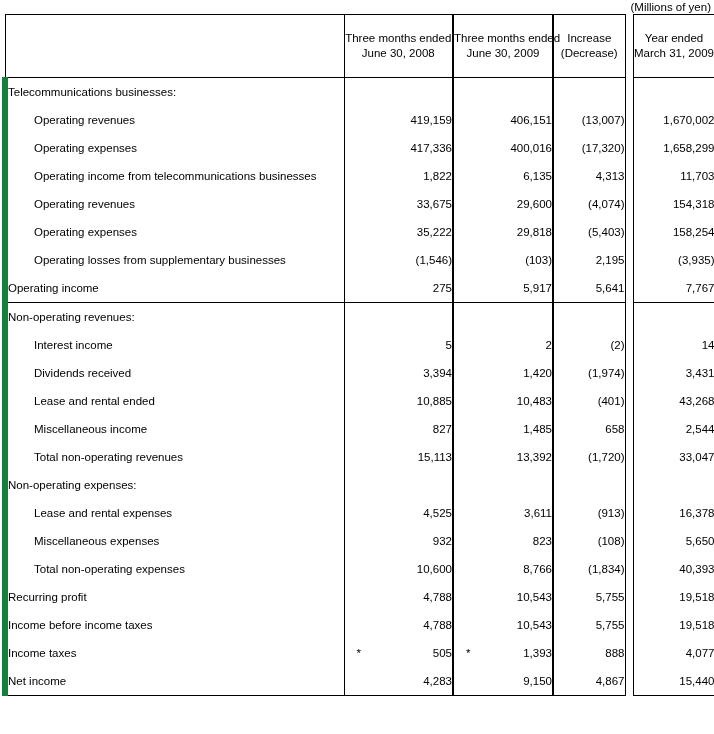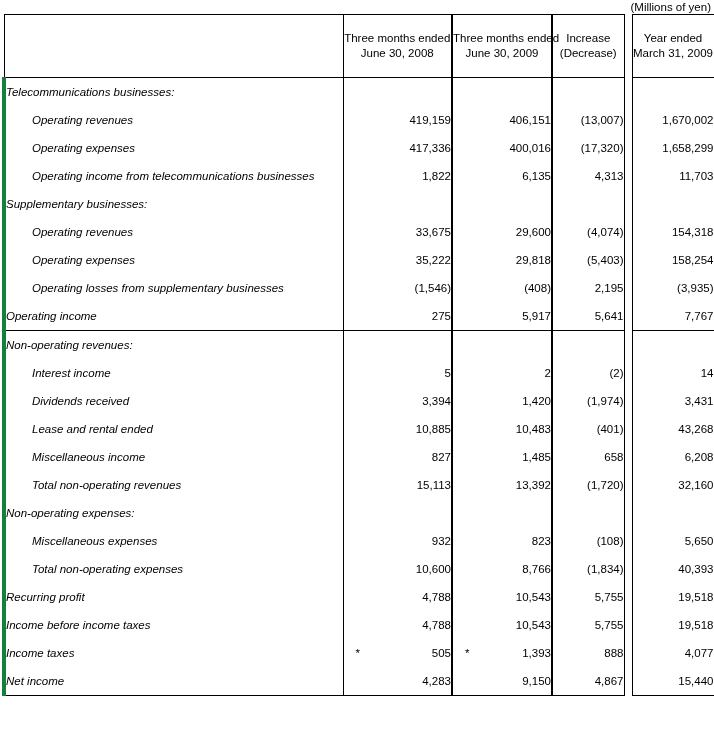--- a/index.html
+++ b/index.html
@@ -54,21 +54,21 @@
   table.fin col.c-year   { width: 82px; }
 
   table.fin td, table.fin th {
     padding: 0;
     margin: 0;
     font-weight: normal;
     vertical-align: middle;
   }
 
   
-  .frame-left   { border-left: 4px solid #15803d; font-style: italic; }
+  .frame-left   { border-left: 6px solid #15803d; }
   .frame-right  { border-right: 1px solid #701a75; }
 
   
   .hdr {
     height: 62px;
     line-height: 15px;
     border-bottom: 1px solid #000;
     border-top: 1px solid #000;
     padding: 0 4px;
   }
@@ -193,47 +193,39 @@
           </tr>
           <tr class="datarow">
             <td class="label bordered frame-left indent">Operating income from telecommunications businesses</td>
             <td class="num bordered v-thin-l">1,822</td>
             <td class="num bordered v-thick-l v-thick-r">6,135</td>
             <td class="num bordered v-thin-r">4,313</td>
             <td class="gapcell"></td>
             <td class="num bordered v-thin-l frame-right">11,703</td>
           </tr>
           <tr class="datarow">
-            <td class="label bordered frame-left">Supplementary businesses:</td>
-            <td class="num bordered v-thin-l"></td>
-            <td class="num bordered v-thick-l v-thick-r"></td>
-            <td class="num bordered v-thin-r"></td>
-            <td class="gapcell"></td>
-            <td class="num bordered v-thin-l frame-right"></td>
-          </tr>
-          <tr class="datarow">
             <td class="label bordered frame-left indent">Operating revenues</td>
             <td class="num bordered v-thin-l">33,675</td>
             <td class="num bordered v-thick-l v-thick-r">29,600</td>
             <td class="num bordered v-thin-r">(4,074)</td>
             <td class="gapcell"></td>
             <td class="num bordered v-thin-l frame-right">154,318</td>
           </tr>
           <tr class="datarow">
             <td class="label bordered frame-left indent">Operating expenses</td>
             <td class="num bordered v-thin-l">35,222</td>
             <td class="num bordered v-thick-l v-thick-r">29,818</td>
             <td class="num bordered v-thin-r">(5,403)</td>
             <td class="gapcell"></td>
             <td class="num bordered v-thin-l frame-right">158,254</td>
           </tr>
           <tr class="datarow">
             <td class="label bordered frame-left indent">Operating losses from supplementary businesses</td>
             <td class="num bordered v-thin-l">(1,546)</td>
-            <td class="num bordered v-thick-l v-thick-r">(408)</td>
+            <td class="num bordered v-thick-l v-thick-r">(103)</td>
             <td class="num bordered v-thin-r">2,195</td>
             <td class="gapcell"></td>
             <td class="num bordered v-thin-l frame-right">(3,935)</td>
           </tr>
           <tr class="datarow div-below">
             <td class="label bordered frame-left">Operating income</td>
             <td class="num bordered v-thin-l">275</td>
             <td class="num bordered v-thick-l v-thick-r">5,917</td>
             <td class="num bordered v-thin-r">5,641</td>
             <td class="gapcell"></td>
@@ -270,37 +262,45 @@
             <td class="num bordered v-thin-r">(401)</td>
             <td class="gapcell"></td>
             <td class="num bordered v-thin-l frame-right">43,268</td>
           </tr>
           <tr class="datarow">
             <td class="label bordered frame-left indent">Miscellaneous income</td>
             <td class="num bordered v-thin-l">827</td>
             <td class="num bordered v-thick-l v-thick-r">1,485</td>
             <td class="num bordered v-thin-r">658</td>
             <td class="gapcell"></td>
-            <td class="num bordered v-thin-l frame-right">6,208</td>
+            <td class="num bordered v-thin-l frame-right">2,544</td>
           </tr>
           <tr class="datarow">
             <td class="label bordered frame-left indent">Total non-operating revenues</td>
             <td class="num bordered v-thin-l">15,113</td>
             <td class="num bordered v-thick-l v-thick-r">13,392</td>
             <td class="num bordered v-thin-r">(1,720)</td>
             <td class="gapcell"></td>
-            <td class="num bordered v-thin-l frame-right">32,160</td>
+            <td class="num bordered v-thin-l frame-right">33,047</td>
           </tr>
           <tr class="datarow">
             <td class="label bordered frame-left">Non-operating expenses:</td>
             <td class="num bordered v-thin-l"></td>
             <td class="num bordered v-thick-l v-thick-r"></td>
             <td class="num bordered v-thin-r"></td>
             <td class="gapcell"></td>
             <td class="num bordered v-thin-l frame-right"></td>
+          </tr>
+          <tr class="datarow">
+            <td class="label bordered frame-left indent">Lease and rental expenses</td>
+            <td class="num bordered v-thin-l">4,525</td>
+            <td class="num bordered v-thick-l v-thick-r">3,611</td>
+            <td class="num bordered v-thin-r">(913)</td>
+            <td class="gapcell"></td>
+            <td class="num bordered v-thin-l frame-right">16,378</td>
           </tr>
           <tr class="datarow">
             <td class="label bordered frame-left indent">Miscellaneous expenses</td>
             <td class="num bordered v-thin-l">932</td>
             <td class="num bordered v-thick-l v-thick-r">823</td>
             <td class="num bordered v-thin-r">(108)</td>
             <td class="gapcell"></td>
             <td class="num bordered v-thin-l frame-right">5,650</td>
           </tr>
           <tr class="datarow">

